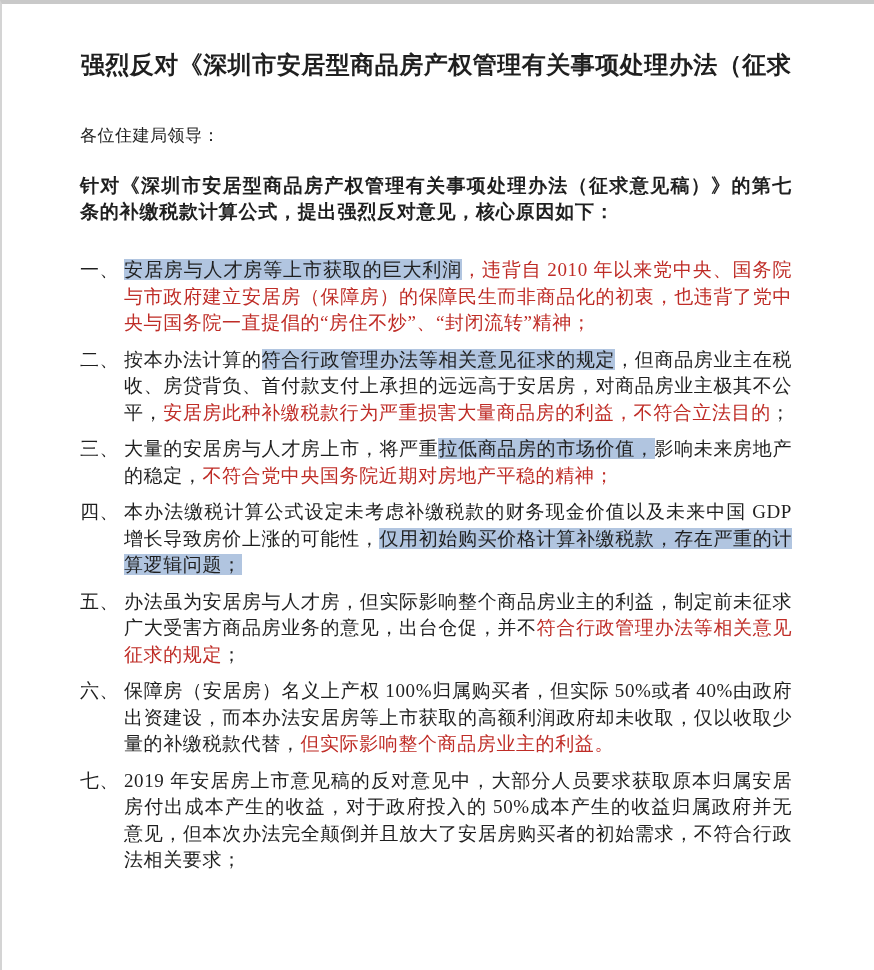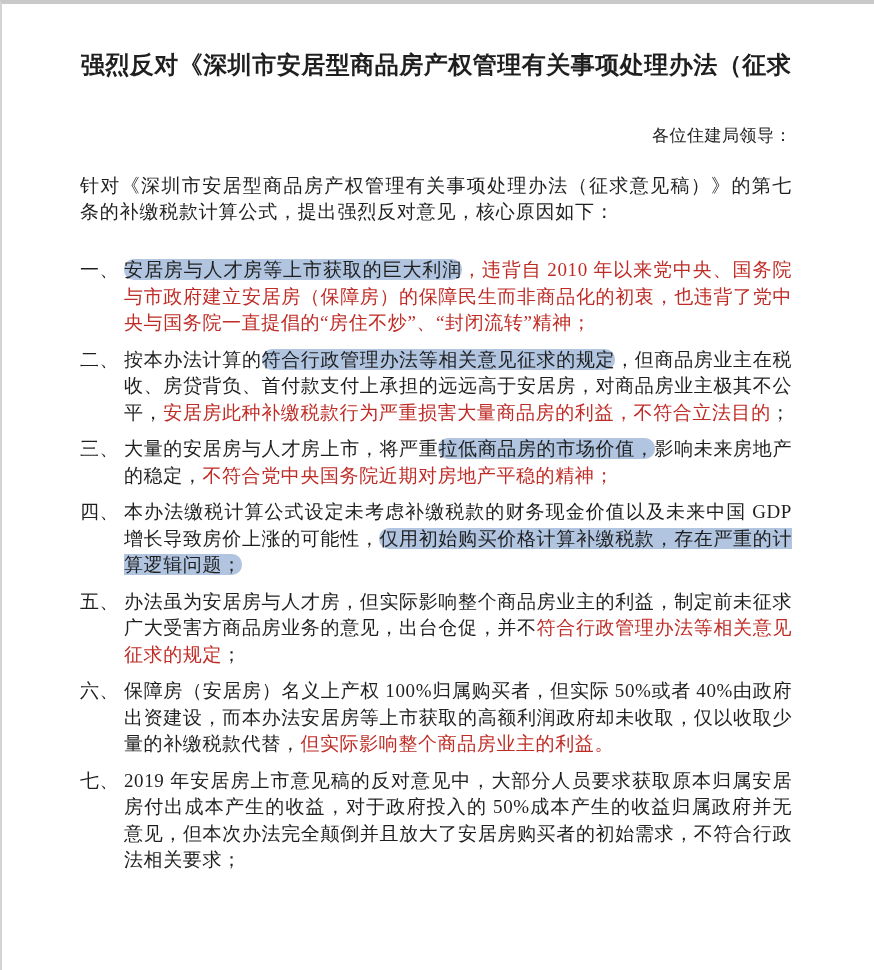--- a/index.html
+++ b/index.html
@@ -23,24 +23,23 @@
     font-size: 24px;
     letter-spacing: 0.5px;
     text-align: center;
     line-height: 50px;
     margin-top: 16px;
   }
   .greeting {
     font-size: 17px;
     letter-spacing: 0.5px;
     margin-top: 34px;
-    text-align: right;
   }
   .intro {
-    font-weight: normal;
+    font-weight: bold;
     font-size: 19px;
     letter-spacing: 0.8px;
     line-height: 26px;
     margin-top: 26px;
     text-align: justify;
   }
   .opinion-list {
     margin-top: 32px;
   }
   .item {
@@ -57,21 +56,20 @@
   }
   .item .body {
     flex: 1 1 auto;
     text-align: justify;
   }
   .run-normal { color: var(--text, #1f1f1f); }
   .run-red    { color: var(--red, #bf2c26); }
   .run-highlight {
     color: var(--text, #1f1f1f);
     background: var(--highlight, #b1c5e0);
-    border-radius: 10px;
   }
 </style>
 </head>
 <body>
 
 <div class="page">
   <div class="doc-title">
     <div>强烈反对《深圳市安居型商品房产权管理有关事项处理办法（征求</div>
   </div>
 

